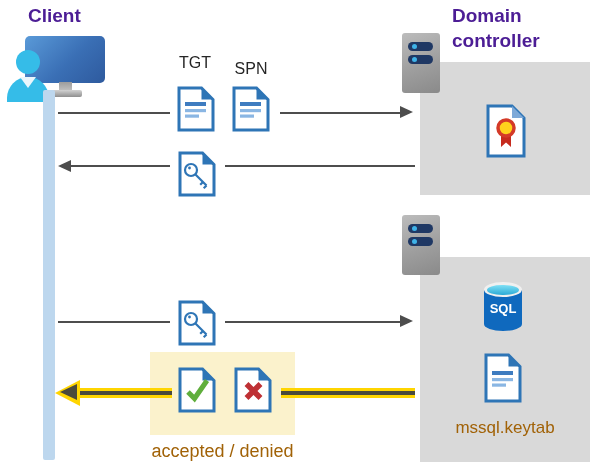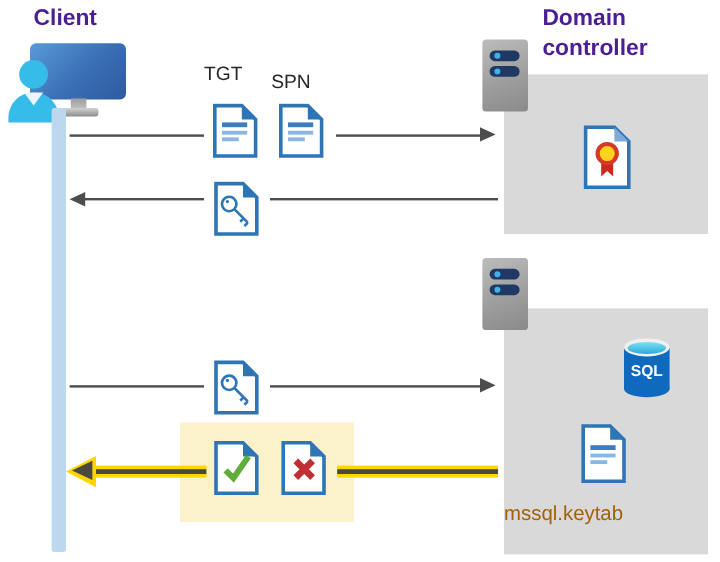--- a/index.html
+++ b/index.html
@@ -48,30 +48,30 @@
   .head-l { width:0; height:0; border-top:6.5px solid transparent; border-bottom:6.5px solid transparent;
             border-right:13px solid #4d4d4d; }
   .yband { height:10px; background:#ffd500; }
   .ycore { position:absolute; left:0; right:0; top:3px; height:4px; background:#4a4a3c; }
   .yhead-outer { width:0; height:0; border-top:13px solid transparent; border-bottom:13px solid transparent;
             border-right:25px solid #ffd500; }
   .yhead-inner { width:0; height:0; border-top:8.5px solid transparent; border-bottom:8.5px solid transparent;
             border-right:17px solid #4a4a3c; }
 
   
-  .sql-icon { left:484px; top:282px; width:16px; height:52px;margin-left:36px; }
+  .sql-icon { left:484px; top:282px; width:16px; height:52px; }
   .sql-rect   { position:absolute; left:0; top:8px;  width:38px; height:34px; background:#0f69be; }
   .sql-bottom { position:absolute; left:0; top:35px; width:38px; height:14px; border-radius:50%; background:#0f69be; }
   .sql-rim    { position:absolute; left:0; top:0;    width:38px; height:15px; border-radius:50%; background:#f0f0f0; }
   .sql-top    { position:absolute; left:3px; top:2.5px; width:32px; height:10.5px; border-radius:50%;
                 background:linear-gradient(#7fe0f5,#2baad6); }
   .sql-text   { position:absolute; left:0; top:19px; width:38px; text-align:center;
                 color:#fff; font-weight:bold; font-size:13px; }
 
-  .center { }
+  .center { text-align:center; }
 </style>
 </head>
 <body>
 
 <div class="canvas">
 
   <div class="abs gray-box" style="left:420px; top:62px; width:170px; height:133px;"></div>
   <div class="abs gray-box" style="left:420px; top:257px; width:170px; height:205px;"></div>
   <div class="abs yellow-box" style="left:150px; top:352px; width:145px; height:83px;"></div>
 
@@ -159,20 +159,21 @@
   <svg class="abs" style="left:178px; top:367px;" width="38" height="46" viewBox="0 0 38 46">
     <path d="M2 2 H24.5 L36 13.5 V44 H2 Z" fill="#fff" stroke="#2E75B6" stroke-width="3"></path>
     <path d="M24.5 2 V13.5 H36 Z" fill="#2E75B6"></path>
     <polyline points="10,25 16.5,31.5 29,13.5" fill="none" stroke="#5fae3c" stroke-width="5"></polyline>
   </svg>
   <svg class="abs" style="left:234px; top:367px;" width="38" height="46" viewBox="0 0 38 46">
     <path d="M2 2 H24.5 L36 13.5 V44 H2 Z" fill="#fff" stroke="#2E75B6" stroke-width="3"></path>
     <path d="M24.5 2 V13.5 H36 Z" fill="#2E75B6"></path>
     <path d="M12.5 17 L26.5 31 M26.5 17 L12.5 31" stroke="#be3034" stroke-width="5.5"></path>
   </svg>
+  <div class="abs cap center" style="left:120px; top:441px; width:205px; font-size:18px;">accepted / denied</div>
 
   <div class="abs title" style="left:452px; top:4px; width:125px;">Domain controller</div>
   <div class="abs server" style="left:402px; top:33px;">
     <div class="bar" style="top:9px;">
         <div class="dot"></div>
       </div>
     <div class="bar" style="top:22px;">
         <div class="dot"></div>
       </div>
   </div>

